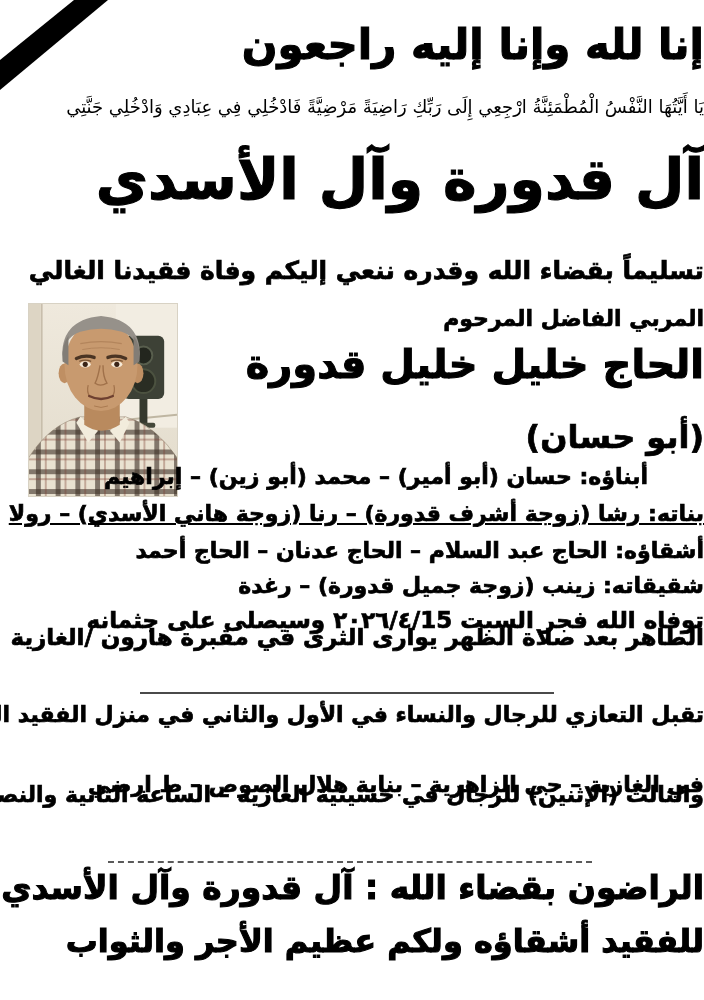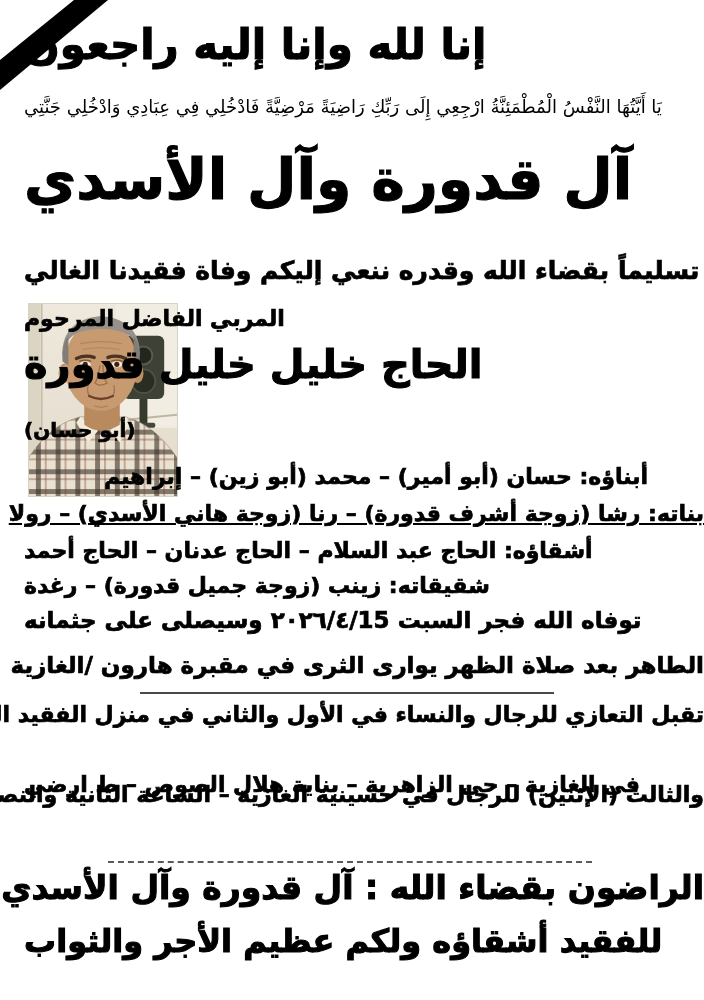--- a/index.html
+++ b/index.html
@@ -6,46 +6,46 @@
   .page{
     position:relative;
     width:704px;height:1000px;
     margin:0 auto;
     background:#ffffff;
     font-family:"DejaVu Sans",sans-serif;
     color:#000;
     overflow:hidden;
     direction:rtl;
   }
-  .abs{position:absolute;left:0;right:0;text-align:left;white-space:nowrap;padding-left:24px;}
+  .abs{position:absolute;left:0;right:0;text-align:right;white-space:nowrap;padding-left:24px;}
   .fat{font-weight:bold;-webkit-text-stroke:0.7px #000;}
   .xfat{font-weight:bold;-webkit-text-stroke:1.1px #000;}
 
   .ribbon{position:absolute;top:0;left:0;width:120px;height:100px;}
 
   .istirjaa{top:20px;font-size:42px;line-height:1.2;}
   .verse{top:96px;font-size:18px;font-weight:normal;letter-spacing:0;}
   .families-title{top:138px;font-size:57px;line-height:1.45;}
   .announcement{top:256px;font-size:25px;}
 
   .photo{position:absolute;left:28px;top:303px;width:150px;height:194px;border:1px solid #d8d2c4;box-sizing:border-box;}
   .photo svg{display:block;width:100%;height:100%;}
 
   .honorific{top:306px;font-size:22px;}
   .deceased-name{top:338px;font-size:40px;line-height:1.3;}
-  .kunya{top:418px;font-size:20px;}
+  .kunya{top:418px;font-size:32px;}
 
   .fam{font-size:22px;}
   .sons{top:464px;left:180px;right:56px;}
   .daughters{top:501px;text-decoration:underline;}
   .brothers{top:538px;}
   .sisters{top:573px;}
 
   .death1{top:607px;font-size:23px;}
-  .death2{top:652px;font-size:23px;}
+  .death2{top:624px;font-size:23px;}
 
   .divider-solid{position:absolute;top:692px;left:140px;width:414px;border-top:2px solid #4a4a4a;}
   .divider-dashed{position:absolute;top:861px;left:108px;width:484px;border-top:2px dashed #5a5a5a;}
 
   .cond{font-size:22px;}
   .cond1{top:702px;}
   .cond2{top:772px;}
   .cond3{top:782px;}
   .cond4{top:820px;}
 

